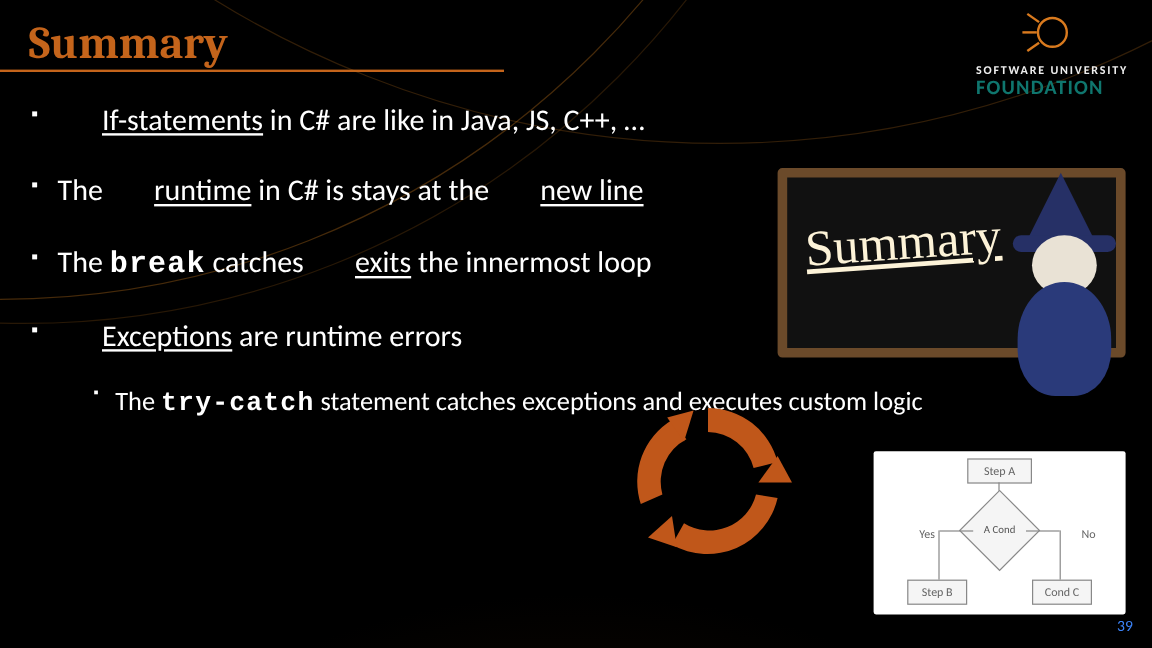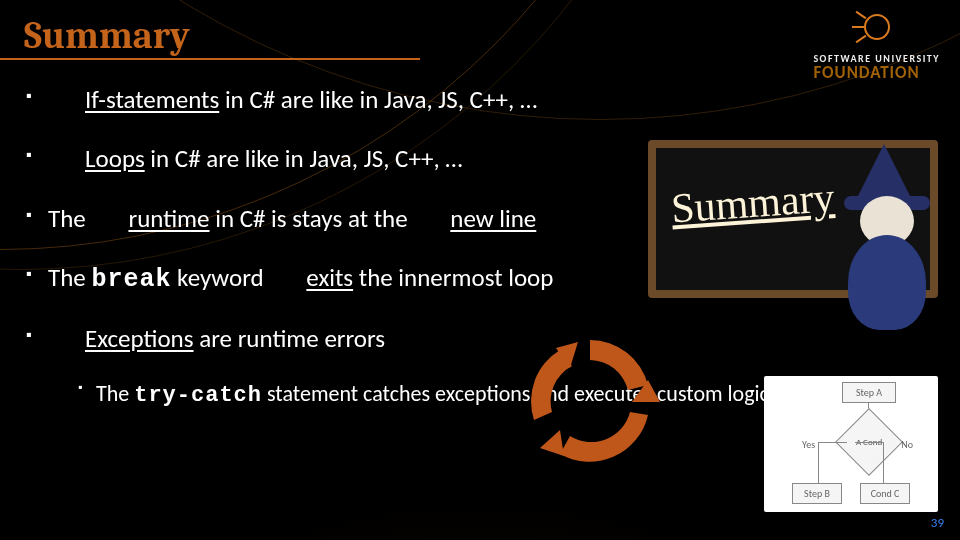--- a/index.html
+++ b/index.html
@@ -35,21 +35,21 @@
   .bulb {
     width: 40px; height: 40px; position: relative;
   }
   .bulb .circ { width: 26px; height: 26px; border: 2px solid #d97a1e; border-radius: 50%; position: absolute; left: 7px; top: 6px; }
   .bulb .ray  { position: absolute; background: #d97a1e; }
   .bulb .r1 { width: 12px; height: 2px; top: 6px; left: -2px; transform: rotate(35deg); }
   .bulb .r2 { width: 12px; height: 2px; top: 18px; left: -5px; }
   .bulb .r3 { width: 12px; height: 2px; top: 30px; left: -2px; transform: rotate(-35deg); }
   .logotext { line-height: 1; }
   .logotext .l1 { font-size: 10px; letter-spacing: 1.5px; color: #eee; font-weight: 600; }
-  .logotext .l2 { font-size: 17px; letter-spacing: 1px; color: #a16207; font-weight: 700; }
+  .logotext .l2 { font-size: 17px; letter-spacing: 1px; color: #0f766e; font-weight: 700; }
 
   ul.bullets { list-style: none; padding-left: 26px; }
   ul.bullets > li {
     font-size: 25px; line-height: 1.25;
     margin-bottom: 28px;
     position: relative; padding-left: 22px;
   }
   ul.bullets > li::before {
     content: "▪"; position: absolute; left: 0; top: 2px;
     font-size: 16px; color: #fff;
@@ -79,21 +79,21 @@
     position: absolute; right: 8px; top: 150px; width: 130px; height: 180px;
   }
   .wizard .body { width: 78px; height: 95px; background: #2a3a7a; border-radius: 50% 50% 40% 40%; position: absolute; bottom: 0; left: 26px; }
   .wizard .face { width: 54px; height: 50px; background: #e9e2d5; border-radius: 50%; position: absolute; top: 46px; left: 38px; }
   .wizard .hat  { width: 0; height: 0; border-left: 30px solid transparent; border-right: 30px solid transparent; border-bottom: 60px solid #263066; position: absolute; top: -6px; left: 32px; }
   .wizard .brim { width: 86px; height: 14px; background: #263066; border-radius: 8px; position: absolute; top: 46px; left: 22px; }
 
   .recycle { position: absolute; right: 300px; top: 330px; }
   .flowchart {
     position: absolute; right: 22px; bottom: 28px;
-    width: 174px; height: 136px; background: #fff; border-radius: 2px;
+    width: 210px; height: 136px; background: #fff; border-radius: 2px;
     font-size: 11px; color: #666;
   }
   .flowchart .box { position: absolute; border: 1px solid #888; background: #f5f5f5; text-align: center; padding: 3px 6px; font-size: 10px; }
   .flowchart .stepA { left: 78px; top: 6px; width: 54px; }
   .flowchart .stepB { left: 28px; bottom: 8px; width: 50px; }
   .flowchart .stepC { right: 28px; bottom: 8px; width: 50px; }
   .flowchart .diamond {
     position: absolute; left: 105px; top: 66px; width: 48px; height: 48px;
     transform: translate(-50%,-50%) rotate(45deg);
     border: 1px solid #888; background: #f5f5f5;
@@ -128,27 +128,24 @@
     <div class="l1">SOFTWARE UNIVERSITY</div>
     <div class="l2">FOUNDATION</div>
   </div>
 </div>
 
 <ul class="bullets">
   <li>
     <span class="u">If-statements</span><span> in C# are like in Java, JS, C++, …</span>
   </li>
   <li>
-    <span class="u">Loops</span><span> in C# are like in Java, JS, C++, …</span>
-  </li>
-  <li>
     <span>The </span><span class="u">runtime</span><span> in C# is stays at the </span><span class="u">new line</span>
   </li>
   <li>
-    <span>The </span><span class="code">break</span><span> keyword </span><span class="u">exits</span><span> the innermost loop</span>
+    <span>The </span><span class="code">break</span><span> catches </span><span class="u">exits</span><span> the innermost loop</span>
   </li>
   <li>
     <span class="u">Exceptions</span><span> are runtime errors</span>
     <ul class="sub">
       <li>
         <span>The </span><span class="code">try-catch</span><span> statement catches exceptions and executes custom logic</span>
       </li>
     </ul>
   </li>
 </ul>

